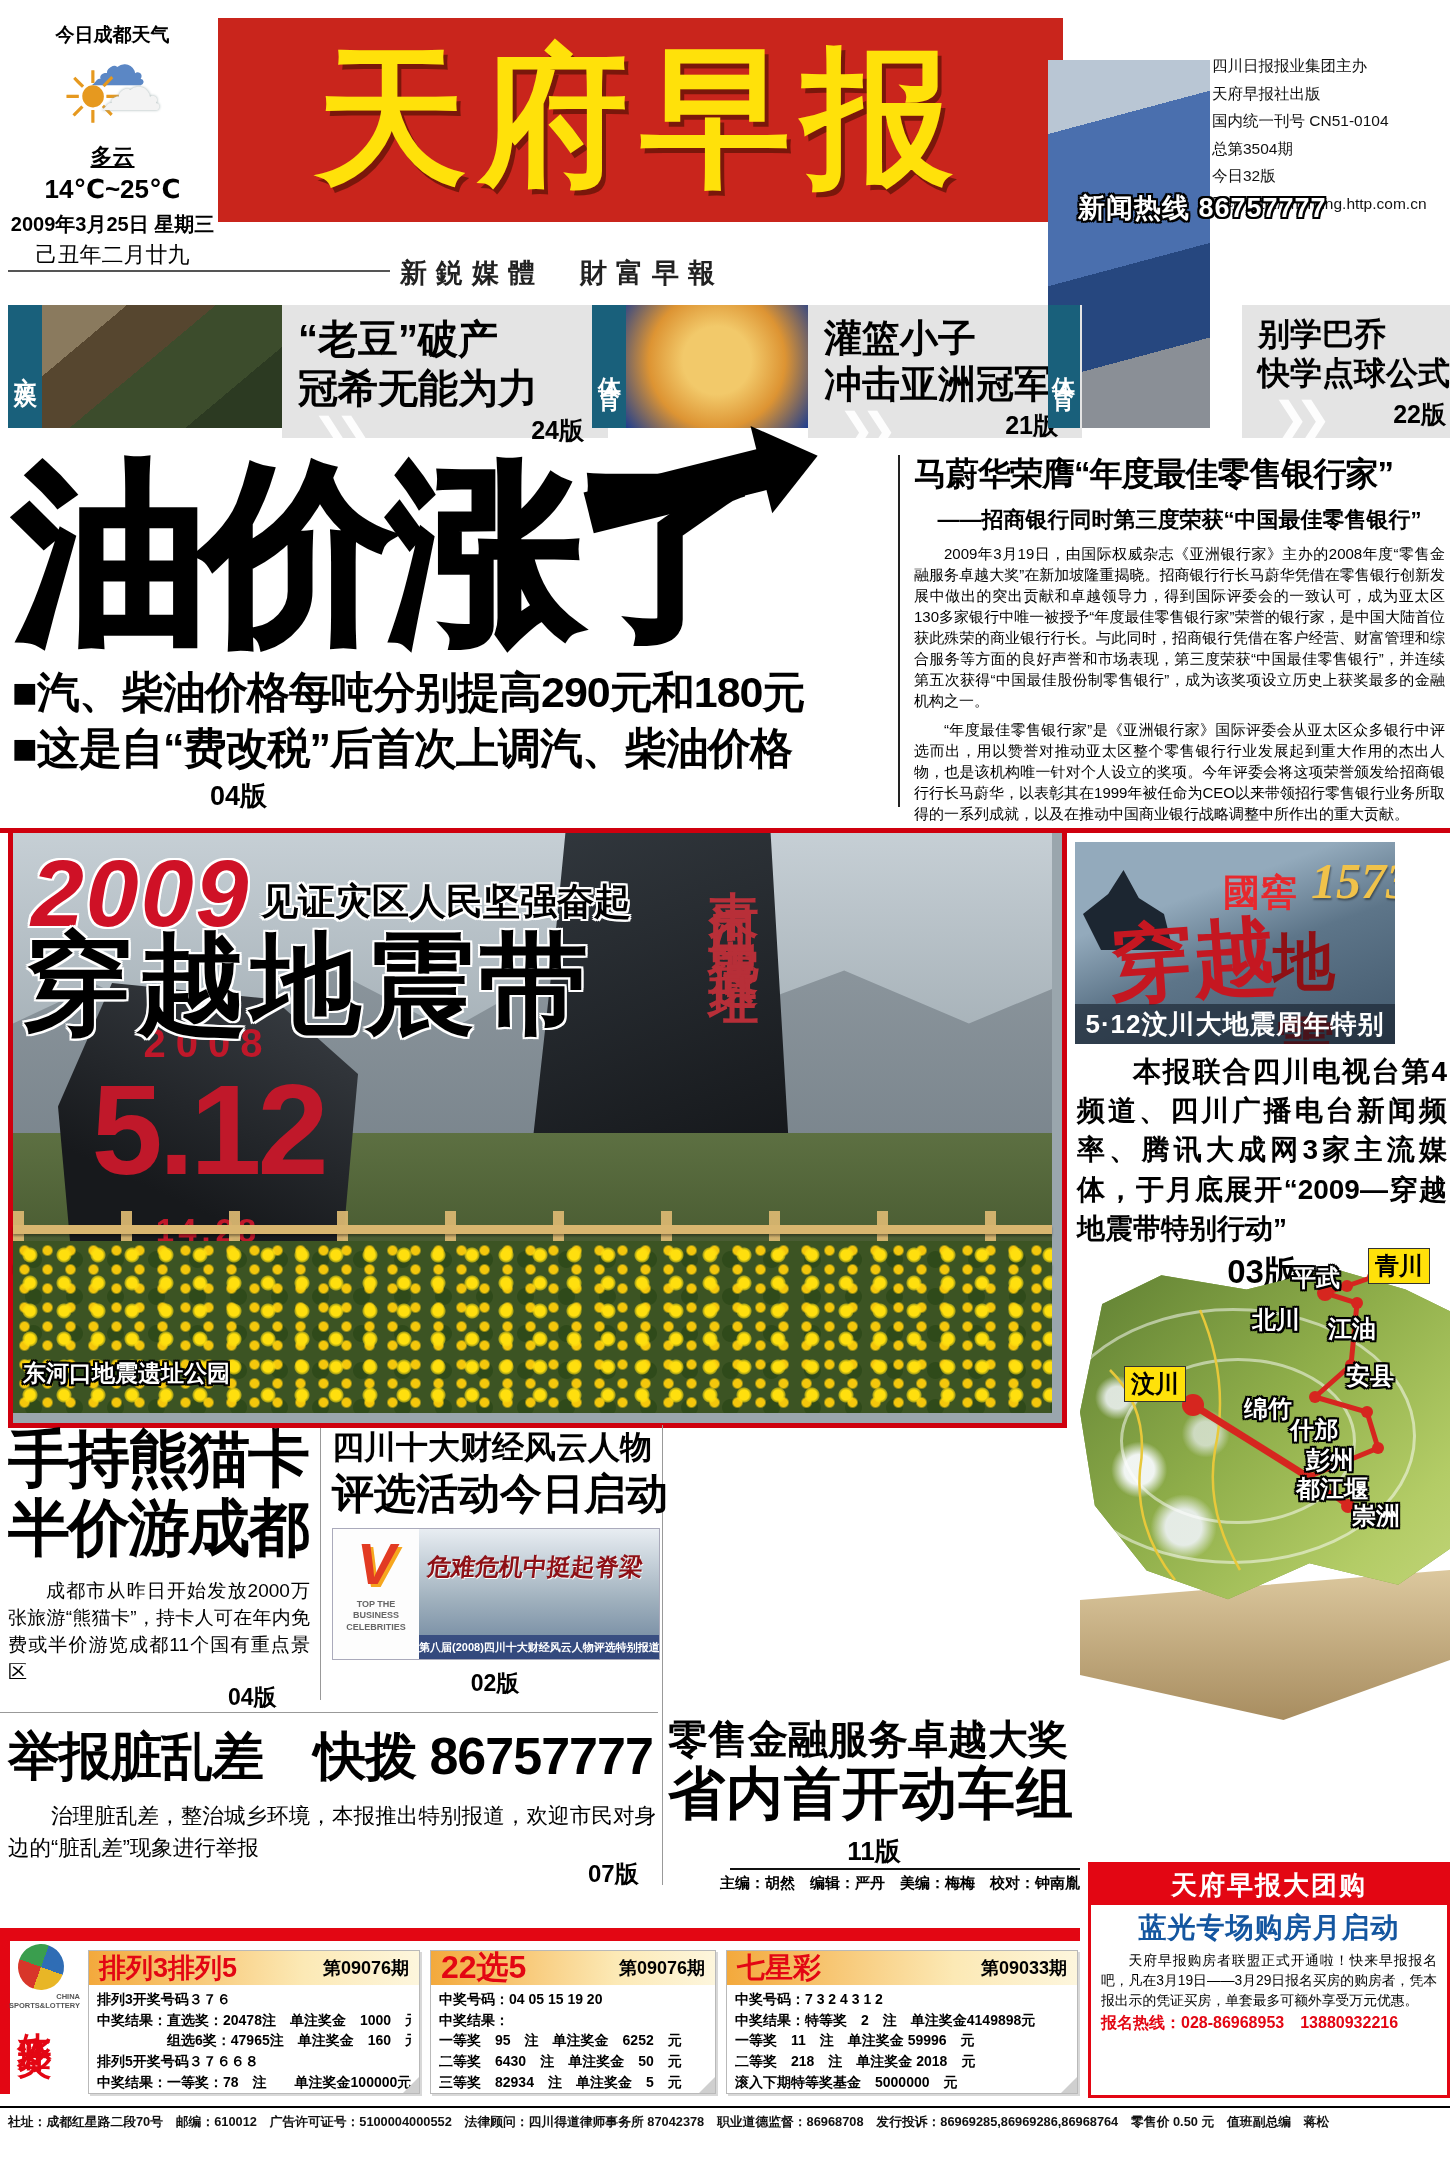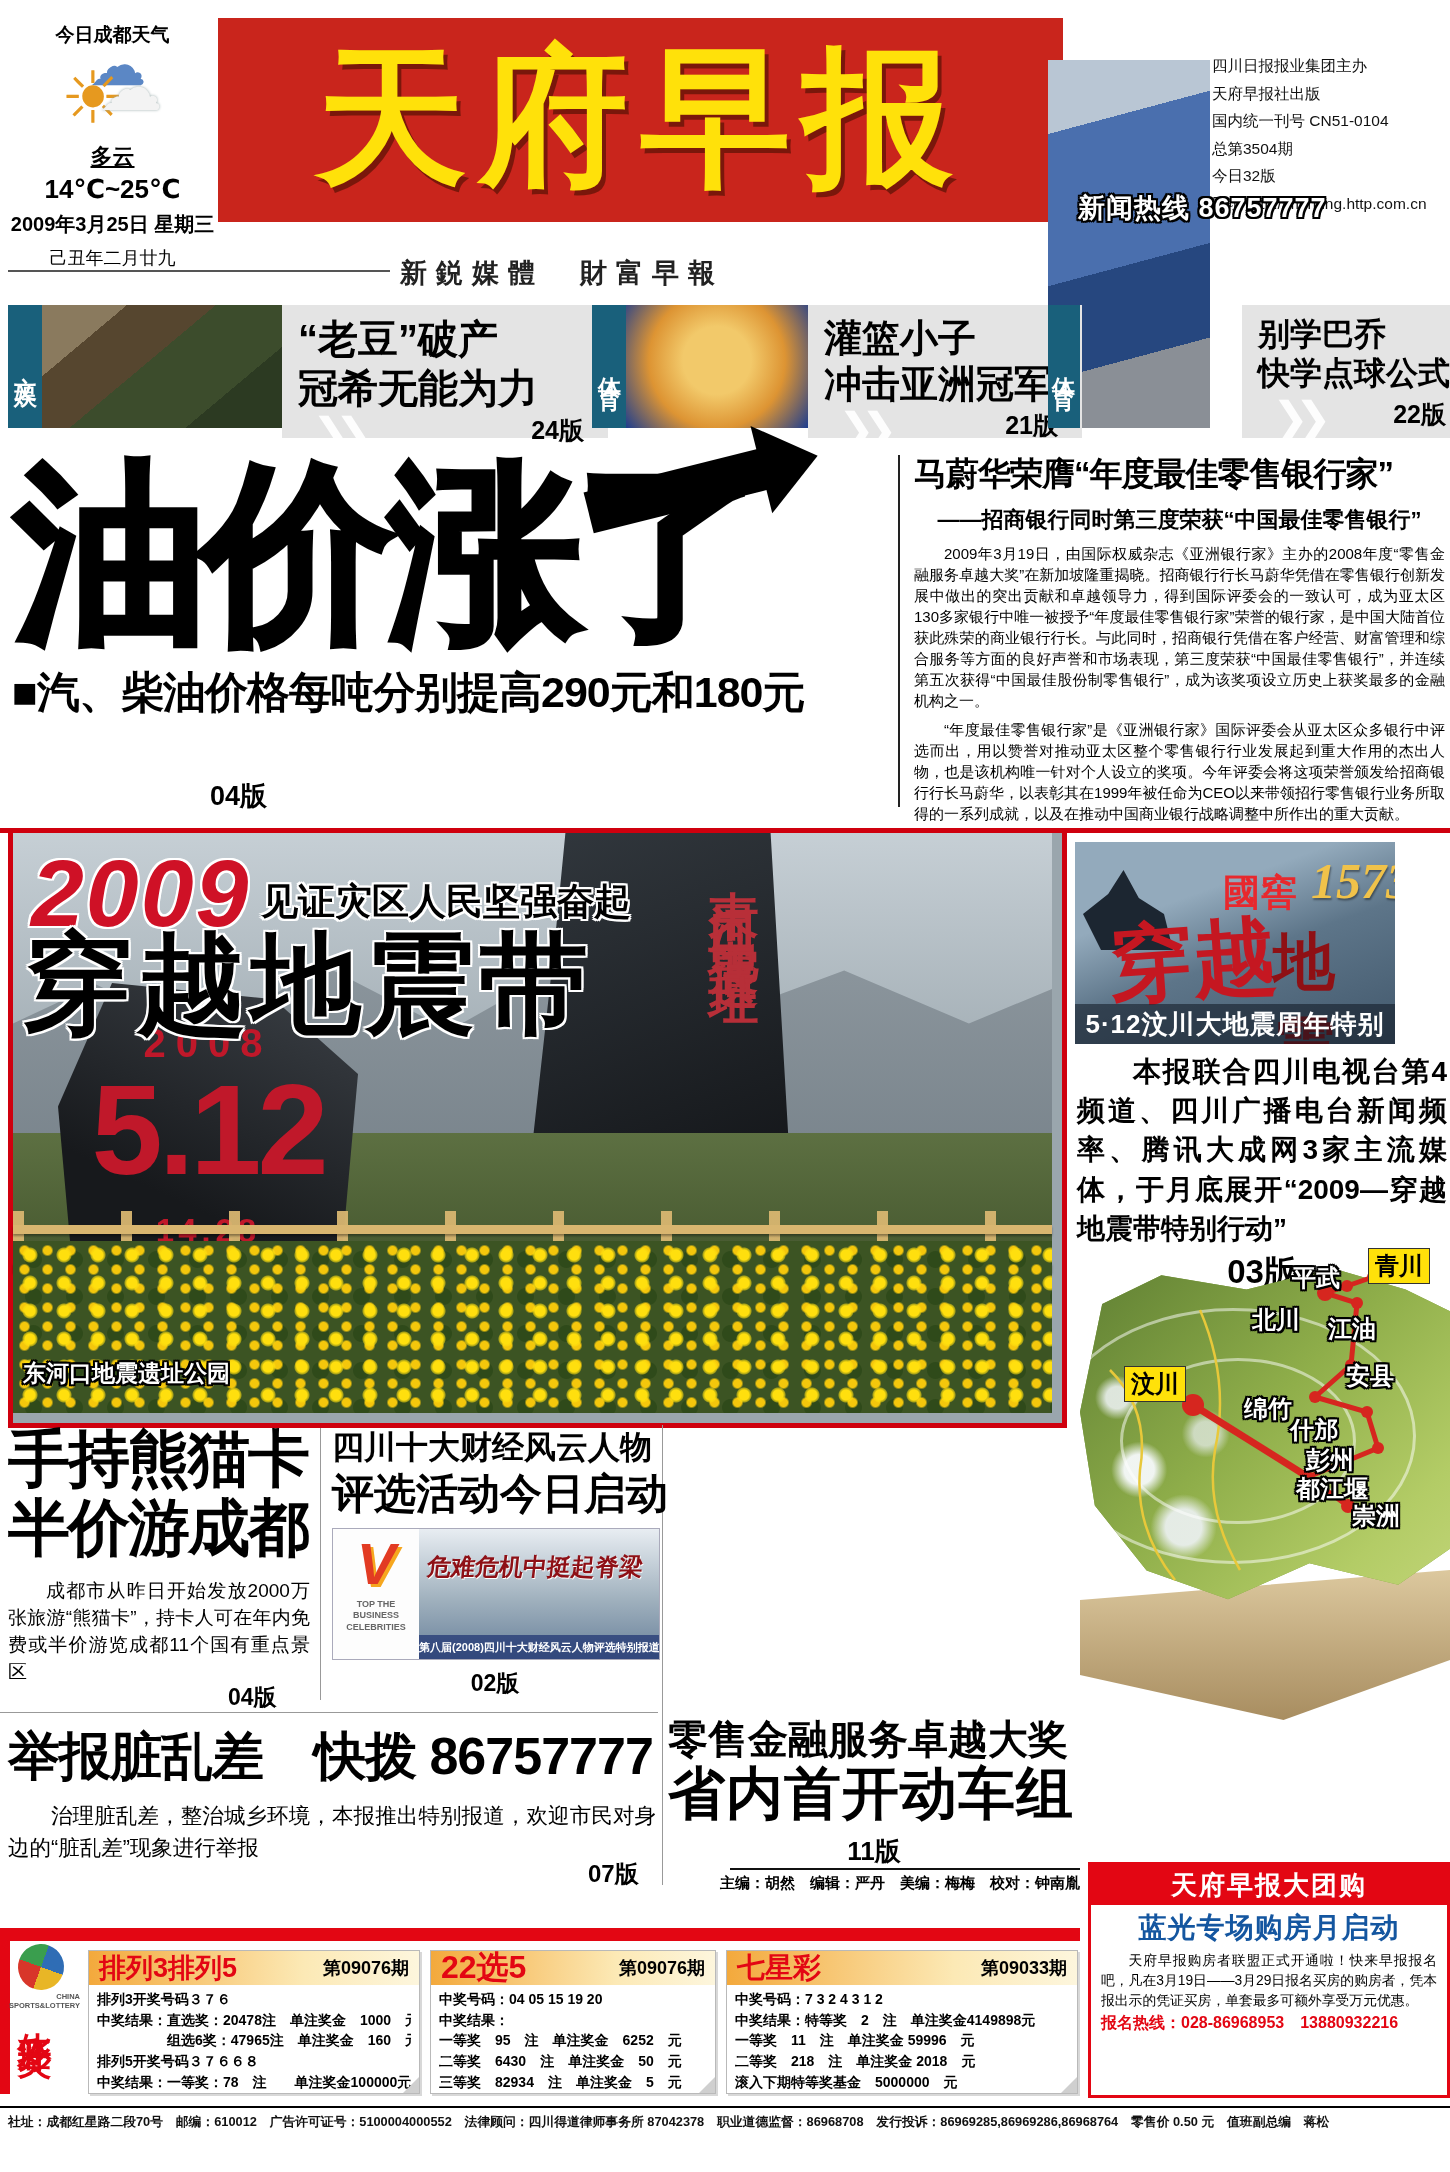--- a/index.html
+++ b/index.html
@@ -13,21 +13,21 @@
   .weather{left:10px;top:22px;width:205px;text-align:center;}
   .w-title{font-size:19px;font-weight:700;}
   .w-icon{position:relative;width:120px;height:92px;margin:2px auto 0;}
   .w-sun{position:absolute;left:8px;top:12px;font-size:72px;color:#e6991f;line-height:1;}
   .w-cloud-b{position:absolute;left:36px;top:-14px;font-size:58px;color:#5b87c5;line-height:1;}
   .w-cloud-w{position:absolute;left:46px;top:6px;font-size:64px;color:#f3f3f3;line-height:1;
              text-shadow:0 0 3px #9aa;}
   .w-cond{font-size:22px;font-weight:700;text-decoration:underline;}
   .w-temp{font-size:26px;font-weight:700;margin-top:2px;}
   .w-date{font-size:20px;font-weight:700;margin-top:6px;}
-  .w-lunar{font-size:18px;margin-top:8px;}
+  .w-lunar{font-size:22px;margin-top:2px;}
   .masthead{left:218px;top:18px;width:845px;height:204px;background:#c9251c;text-align:center;}
   .mast-title{font-family:"Liberation Serif","DejaVu Serif",serif;font-size:150px;font-weight:900;color:#ffe10a;
               line-height:200px;letter-spacing:12px;text-shadow:4px 5px 0 rgba(70,15,0,.6);}
   .pubinfo{left:1212px;top:52px;width:235px;font-size:15.5px;line-height:1.78;color:#111;}
   .baggio{left:1048px;top:60px;width:162px;height:368px;
           background:linear-gradient(165deg,#b9c6d4 0 18%,#4a6fae 18% 55%,#26477f 55% 78%,#8a8f96 78%);}
   .hotline{left:1078px;top:190px;width:380px;font-size:27px;font-weight:900;color:#fff;letter-spacing:1px;}
   .slogan-line{left:8px;top:270px;width:382px;border-top:2px solid #555;}
   .slogan{left:400px;top:255px;font-size:27px;letter-spacing:9px;color:#222;font-weight:600;}
   
@@ -237,20 +237,21 @@
     <div class="tline" style="font-size:32px">快学点球公式</div>
     <div style="position:relative;height:44px">
       <span class="tchev">❯❯</span>
       <span class="tpage">22版</span>
     </div>
   </div>
 
   <div class="abs lead-arrow"></div>
   <div class="abs lead-hl">油价涨了</div>
   <div class="abs bullet" style="left:12px;top:664px">■汽、柴油价格每吨分别提高290元和180元</div>
+  <div class="abs bullet" style="left:12px;top:720px">■这是自“费改税”后首次上调汽、柴油价格</div>
   <div class="abs lead-page">04版</div>
 
   <div class="abs vdiv" style="left:898px;top:455px;height:352px"></div>
 
   <div class="abs bank">
     <div class="bank-title">马蔚华荣膺“年度最佳零售银行家”</div>
     <div class="bank-sub">——招商银行同时第三度荣获“中国最佳零售银行”</div>
     <p>2009年3月19日，由国际权威杂志《亚洲银行家》主办的2008年度“零售金融服务卓越大奖”在新加坡隆重揭晓。招商银行行长马蔚华凭借在零售银行创新发展中做出的突出贡献和卓越领导力，得到国际评委会的一致认可，成为亚太区130多家银行中唯一被授予“年度最佳零售银行家”荣誉的银行家，是中国大陆首位获此殊荣的商业银行行长。与此同时，招商银行凭借在客户经营、财富管理和综合服务等方面的良好声誉和市场表现，第三度荣获“中国最佳零售银行”，并连续第五次获得“中国最佳股份制零售银行”，成为该奖项设立历史上获奖最多的金融机构之一。</p>
     <p>“年度最佳零售银行家”是《亚洲银行家》国际评委会从亚太区众多银行中评选而出，用以赞誉对推动亚太区整个零售银行行业发展起到重大作用的杰出人物，也是该机构唯一针对个人设立的奖项。今年评委会将这项荣誉颁发给招商银行行长马蔚华，以表彰其在1999年被任命为CEO以来带领招行零售银行业务所取得的一系列成就，以及在推动中国商业银行战略调整中所作出的重大贡献。</p>
   </div>

